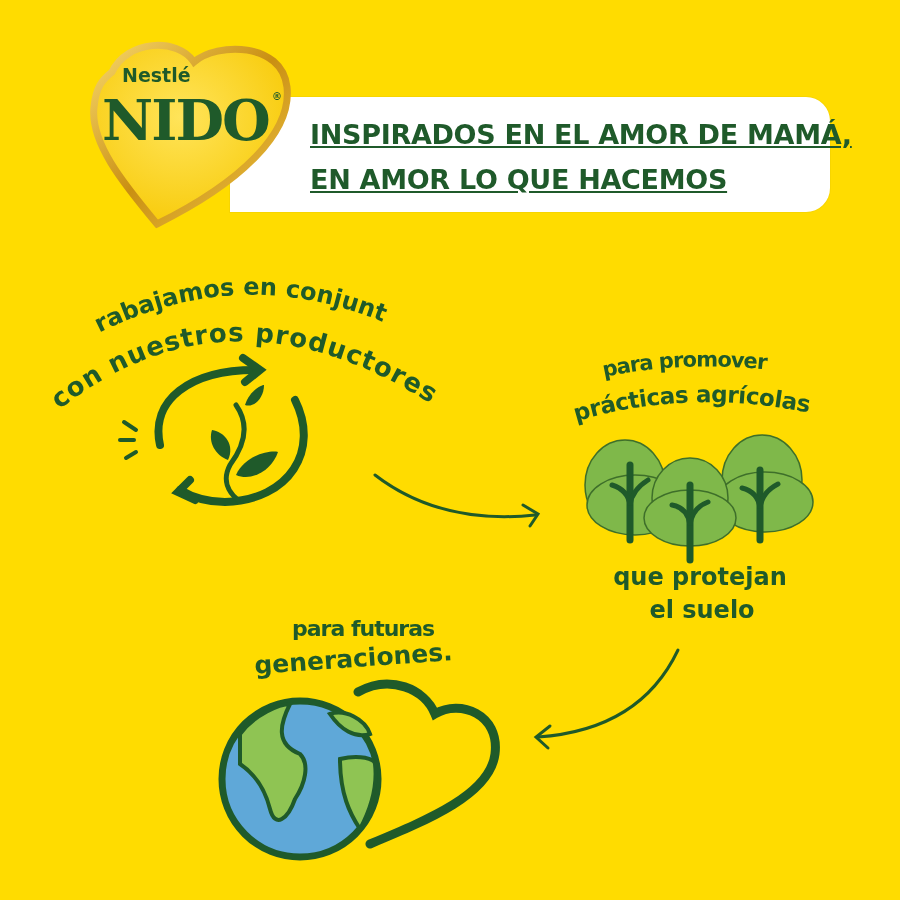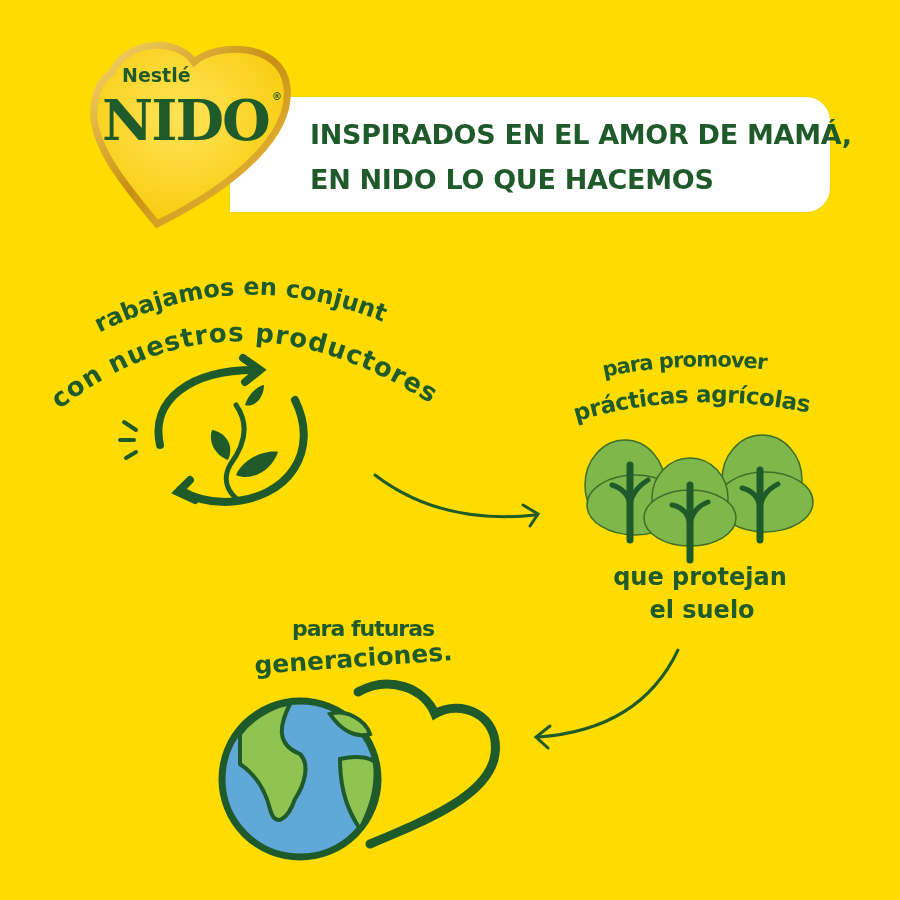--- a/index.html
+++ b/index.html
@@ -2,21 +2,21 @@
 <html><head>
 <meta charset="utf-8">
 <style>
   html, body { margin:0; padding:0; }
   body {
     width:900px; height:900px; overflow:hidden;
     background:#FFDC00;
     font-family: "DejaVu Sans", sans-serif;
     position:relative;
   }
-  .abs { position:absolute; }
+  .abs { position:absolute;text-decoration:underline; }
   .banner {
     left:230px; top:97px; width:600px; height:115px;
     background:#ffffff;
     border-radius:0 24px 24px 0;
     box-shadow: 0 0 0 1px rgba(0,0,0,0.03);
   }
   .banner-text {
     left:310px; top:112px; width:520px;
     color:#1f5a2a;
     font-family: "DejaVu Sans", sans-serif;
@@ -28,21 +28,21 @@
   .banner-text div { white-space:nowrap; }
   .logo { left:82px; top:32px; width:220px; height:200px; }
   svg text { font-family: "DejaVu Sans", sans-serif; font-weight:bold; }
 </style>
 </head>
 <body>
 
 <div class="abs banner"></div>
 <div class="abs banner-text">
   <div>INSPIRADOS EN EL AMOR DE MAMÁ,</div>
-  <div>EN NIDO LO QUE HACEMOS</div>
+  <div>EN AMOR LO QUE HACEMOS</div>
 </div>
 
 <div class="abs logo">
   <svg width="220" height="200" viewBox="0 0 220 200">
     <defs>
       <linearGradient id="goldG" x1="0" y1="0" x2="1" y2="1">
         <stop offset="0" stop-color="#f7d76a"></stop>
         <stop offset="0.5" stop-color="#c98f12"></stop>
         <stop offset="1" stop-color="#f2c84a"></stop>
       </linearGradient>

